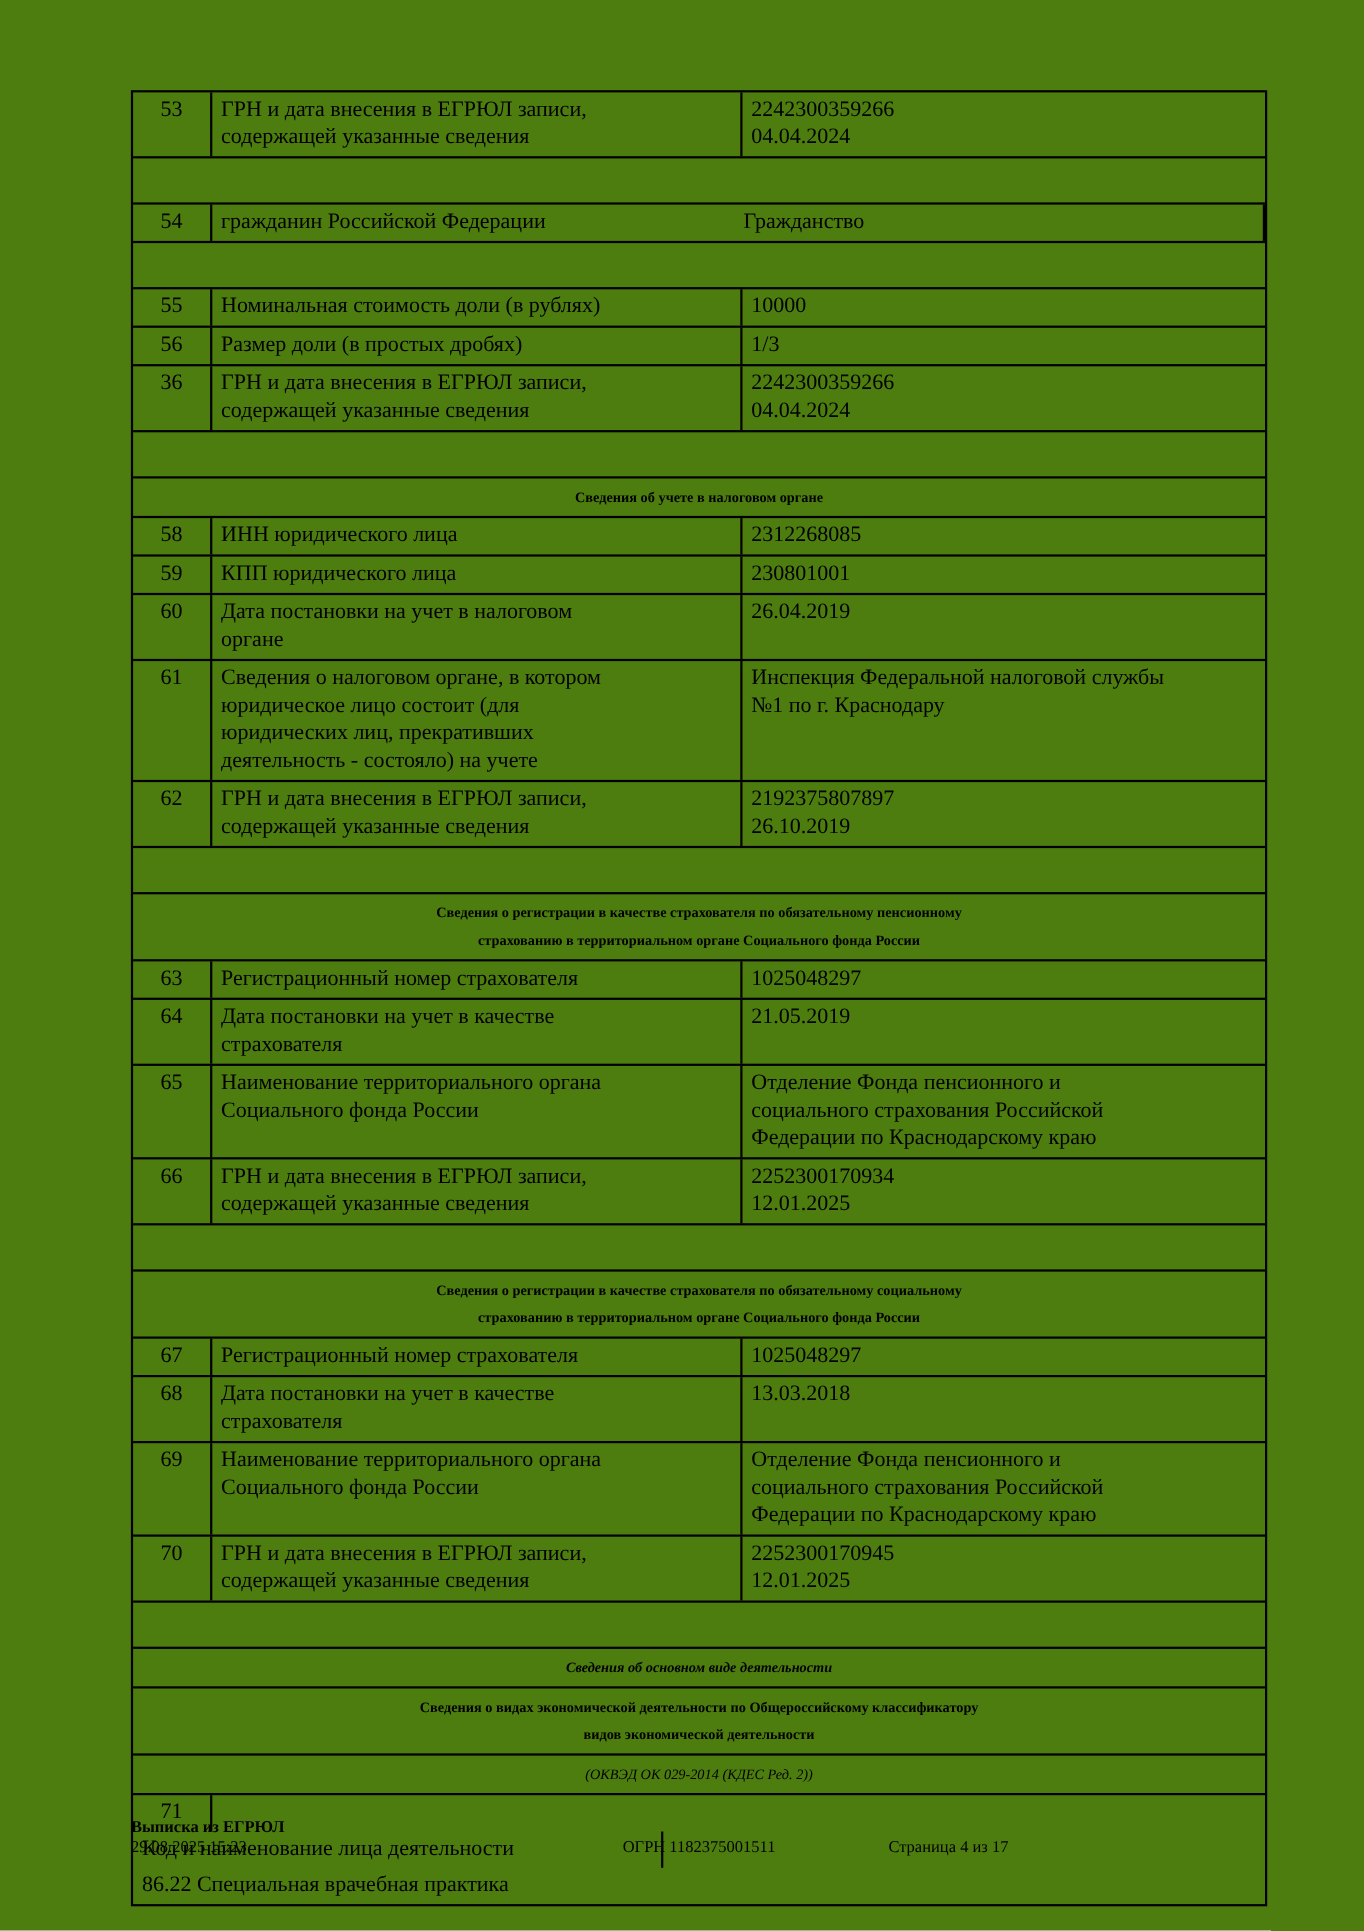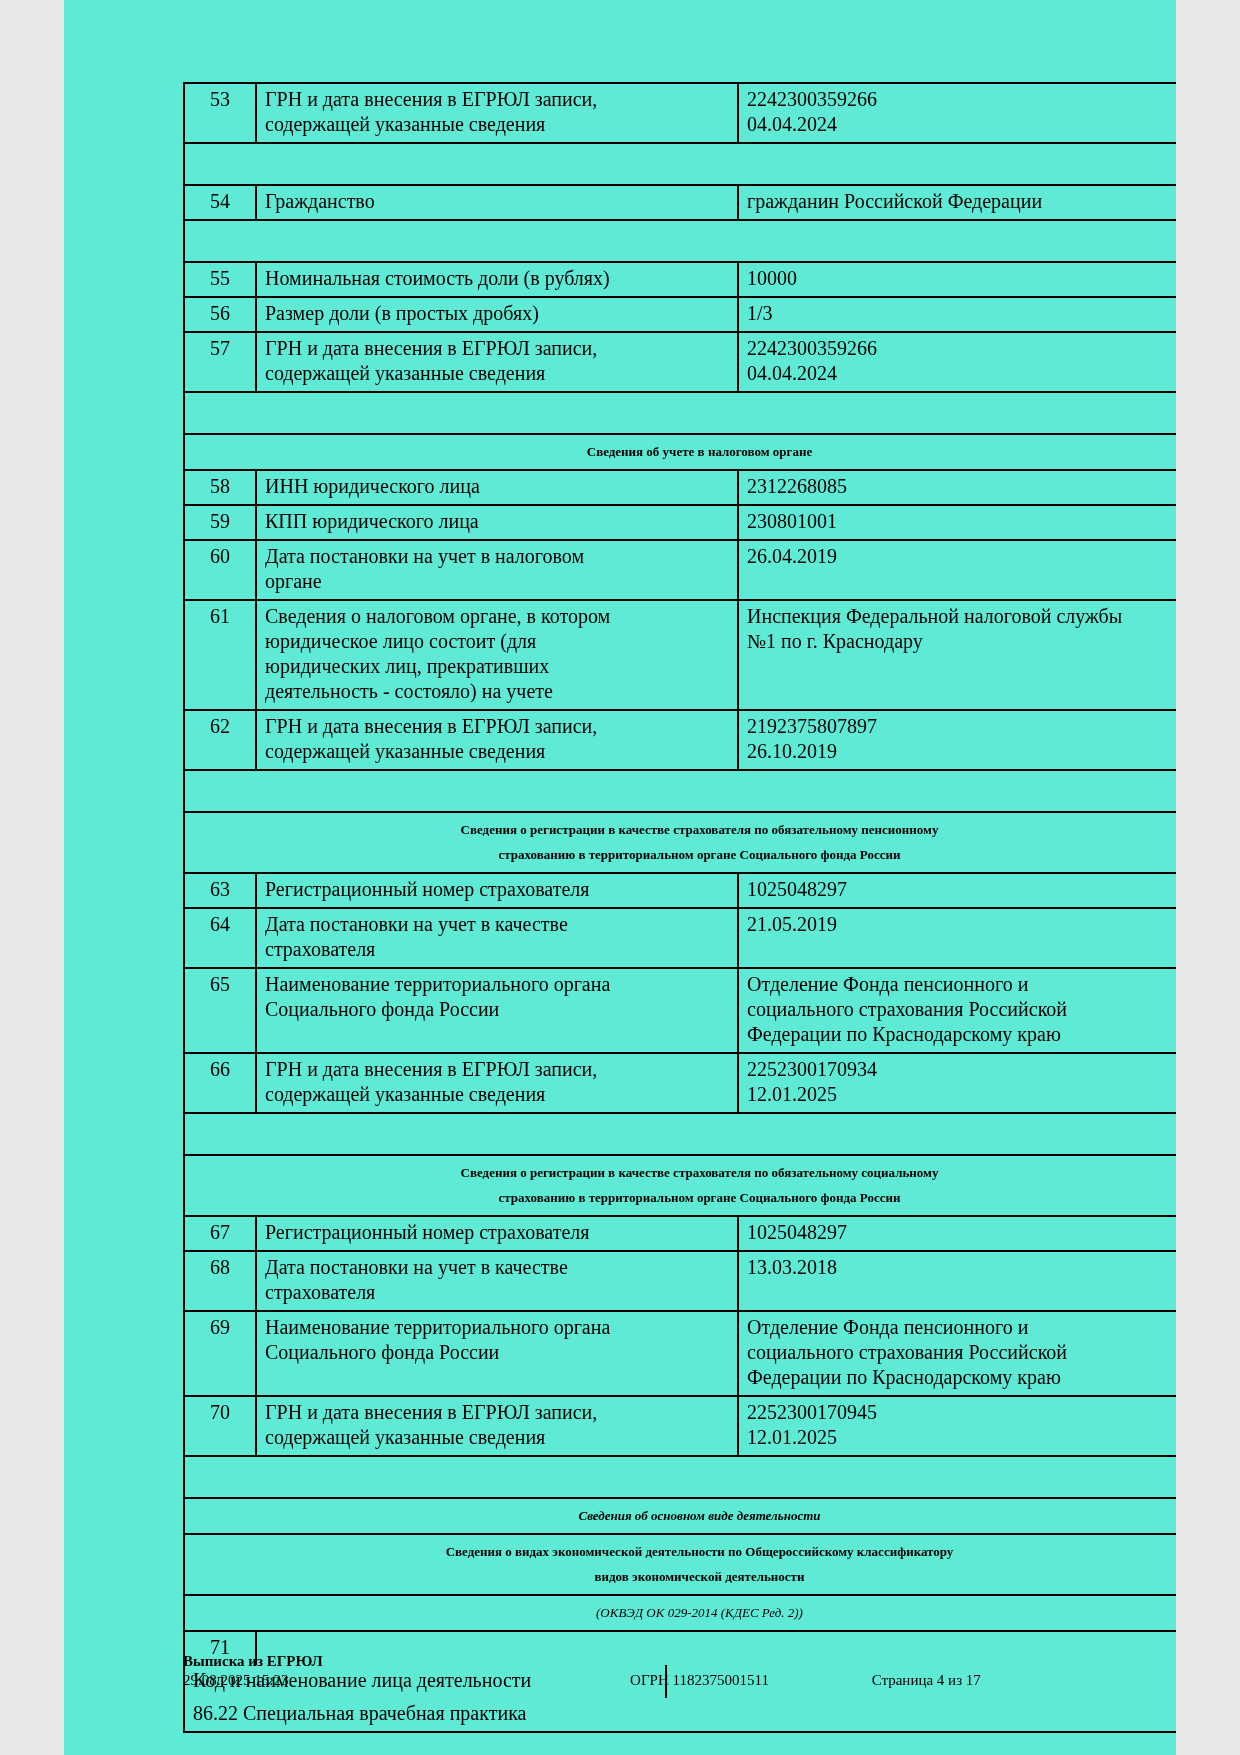--- a/index.html
+++ b/index.html
@@ -1,21 +1,21 @@
 <!DOCTYPE html>
 <html><head>
 <meta charset="utf-8">
 <style>
   * { margin: 0; padding: 0; box-sizing: border-box; }
   html, body { background: #e8e8e8; }
   .page {
     position: relative;
-    width: 1112px;
+    width: 1240px;
     height: 1755px;
-    background: #5eead4;
+    background: #4d7c0f;
     font-family: "Liberation Serif", "DejaVu Serif", serif;
     color: #000000;
     margin: 0 auto;
     overflow: hidden;
   }
   .doc-table {
     position: absolute;
     left: 119px;
     top: 82px;
     width: 1033px;
@@ -85,38 +85,38 @@
       <div class="cell label">ГРН и дата внесения в ЕГРЮЛ записи,
 содержащей указанные сведения</div>
       <div class="cell value">2242300359266
 04.04.2024</div>
     </div>
 
     <div class="row spacer"></div>
 
     <div class="row">
       <div class="cell num">54</div>
+      <div class="cell value">гражданин Российской Федерации</div>
       <div class="cell label">Гражданство</div>
-      <div class="cell value">гражданин Российской Федерации</div>
     </div>
 
     <div class="row spacer"></div>
 
     <div class="row">
       <div class="cell num">55</div>
       <div class="cell label">Номинальная стоимость доли (в рублях)</div>
       <div class="cell value">10000</div>
     </div>
     <div class="row">
       <div class="cell num">56</div>
       <div class="cell label">Размер доли (в простых дробях)</div>
       <div class="cell value">1/3</div>
     </div>
     <div class="row">
-      <div class="cell num">57</div>
+      <div class="cell num">36</div>
       <div class="cell label">ГРН и дата внесения в ЕГРЮЛ записи,
 содержащей указанные сведения</div>
       <div class="cell value">2242300359266
 04.04.2024</div>
     </div>
 
     <div class="row spacer"></div>
 
     <div class="row sect-header">Сведения об учете в налоговом органе</div>
     <div class="row">

